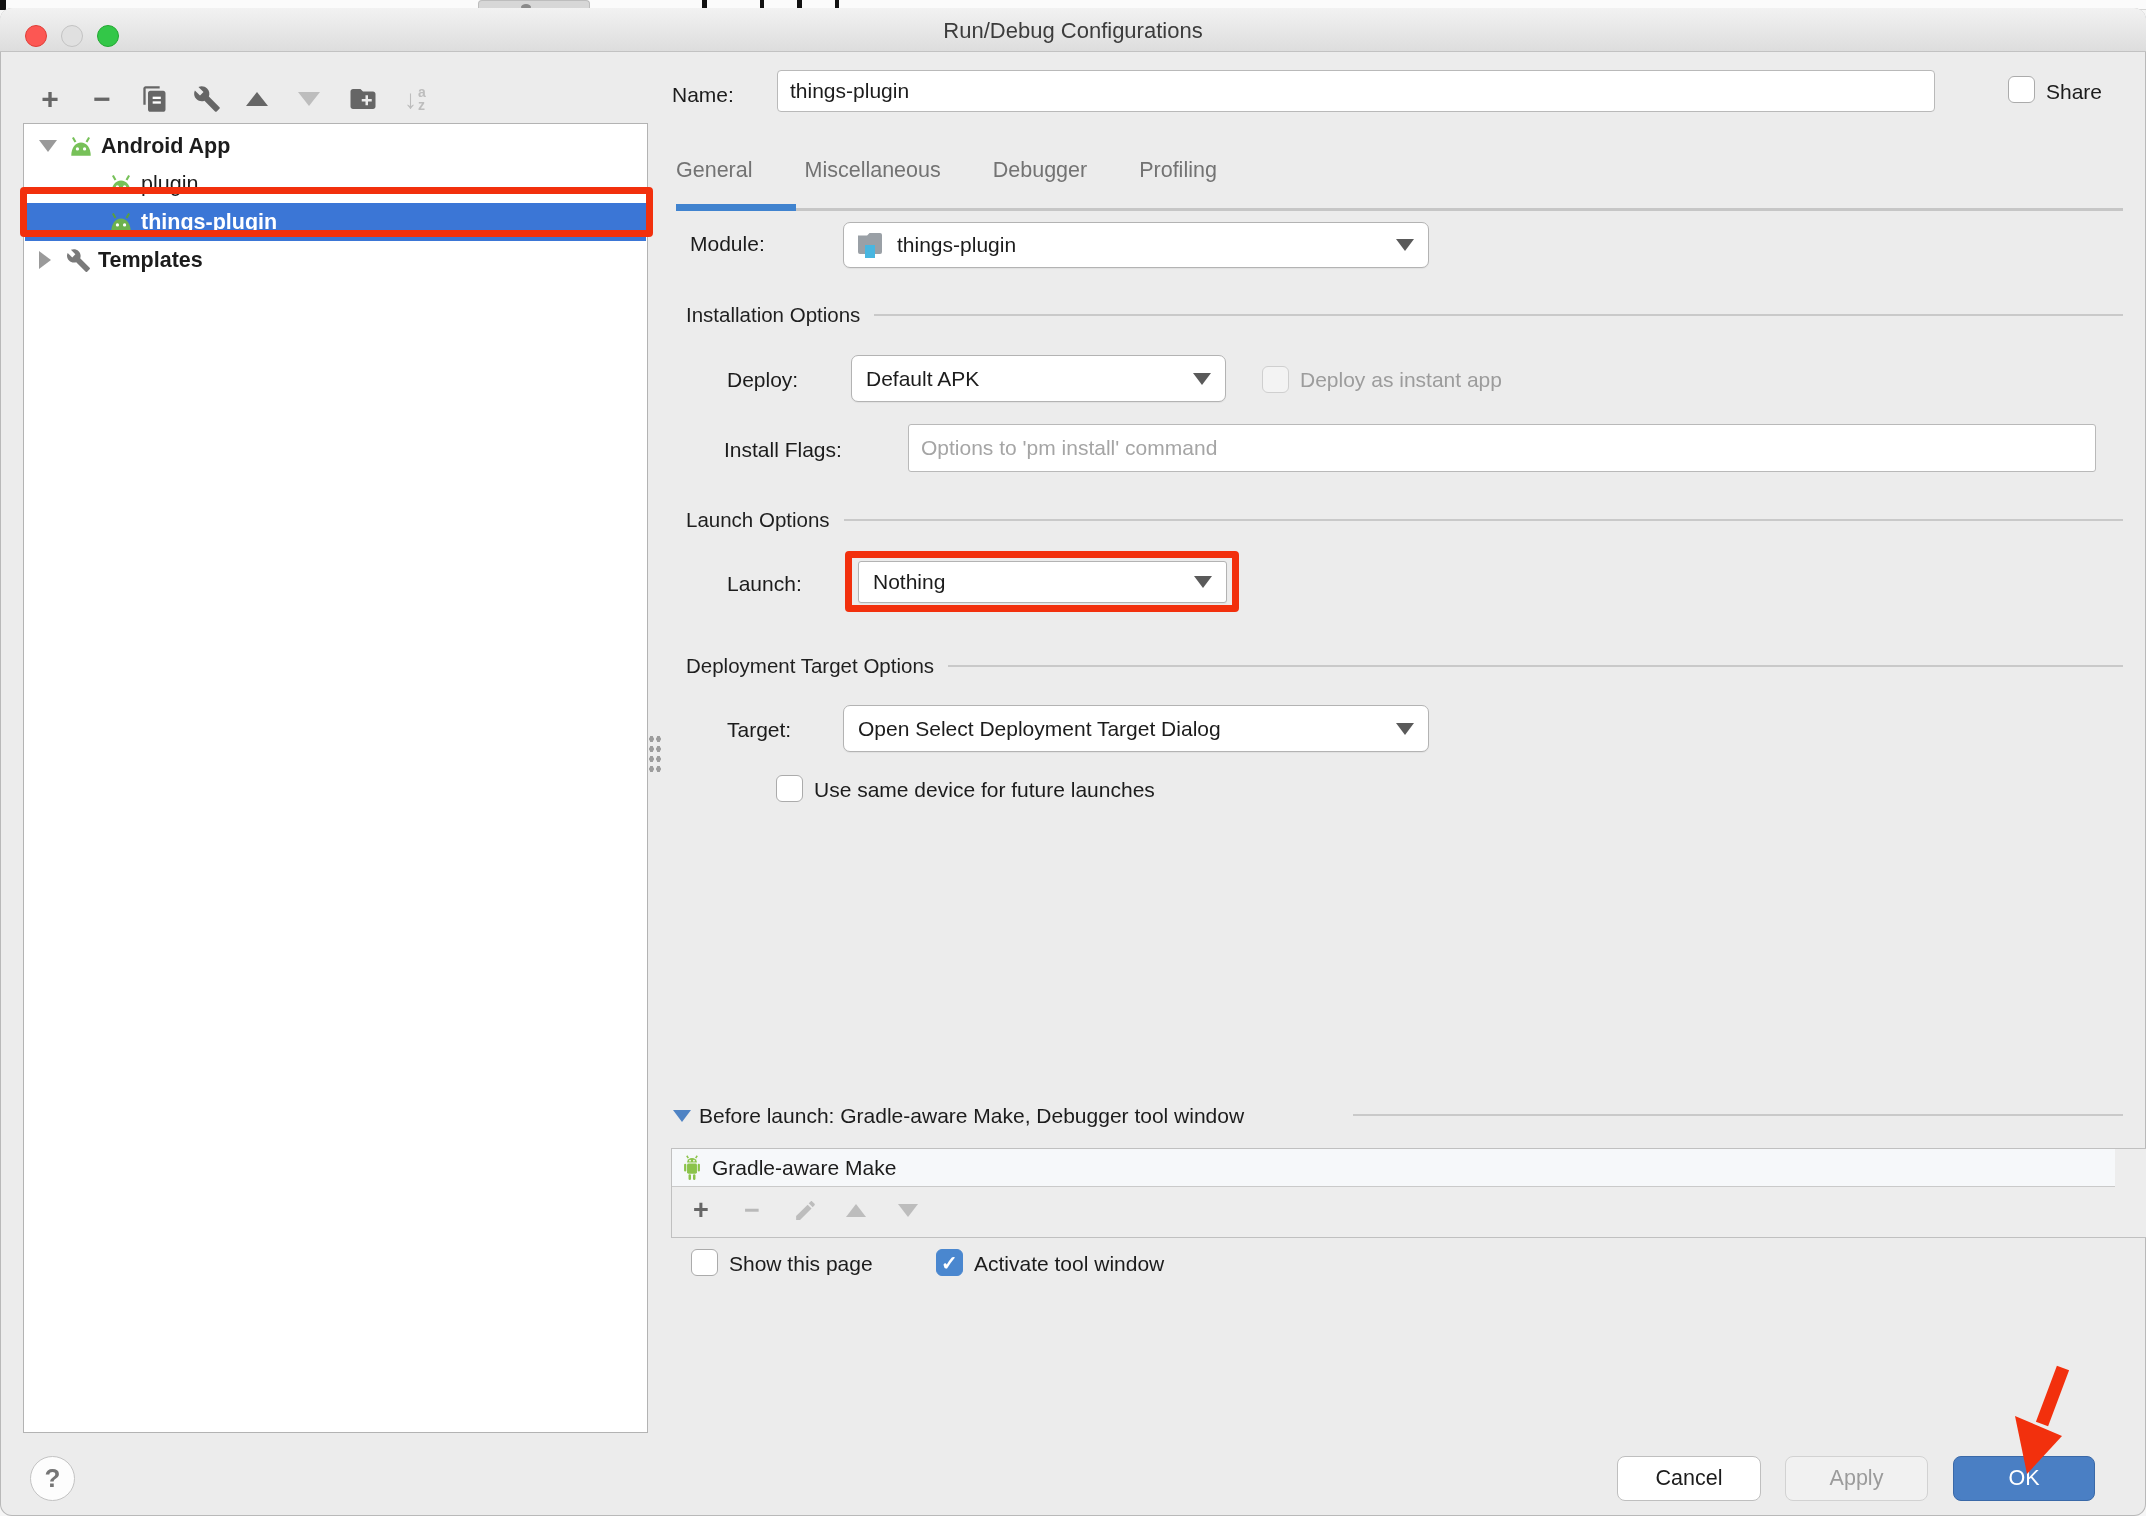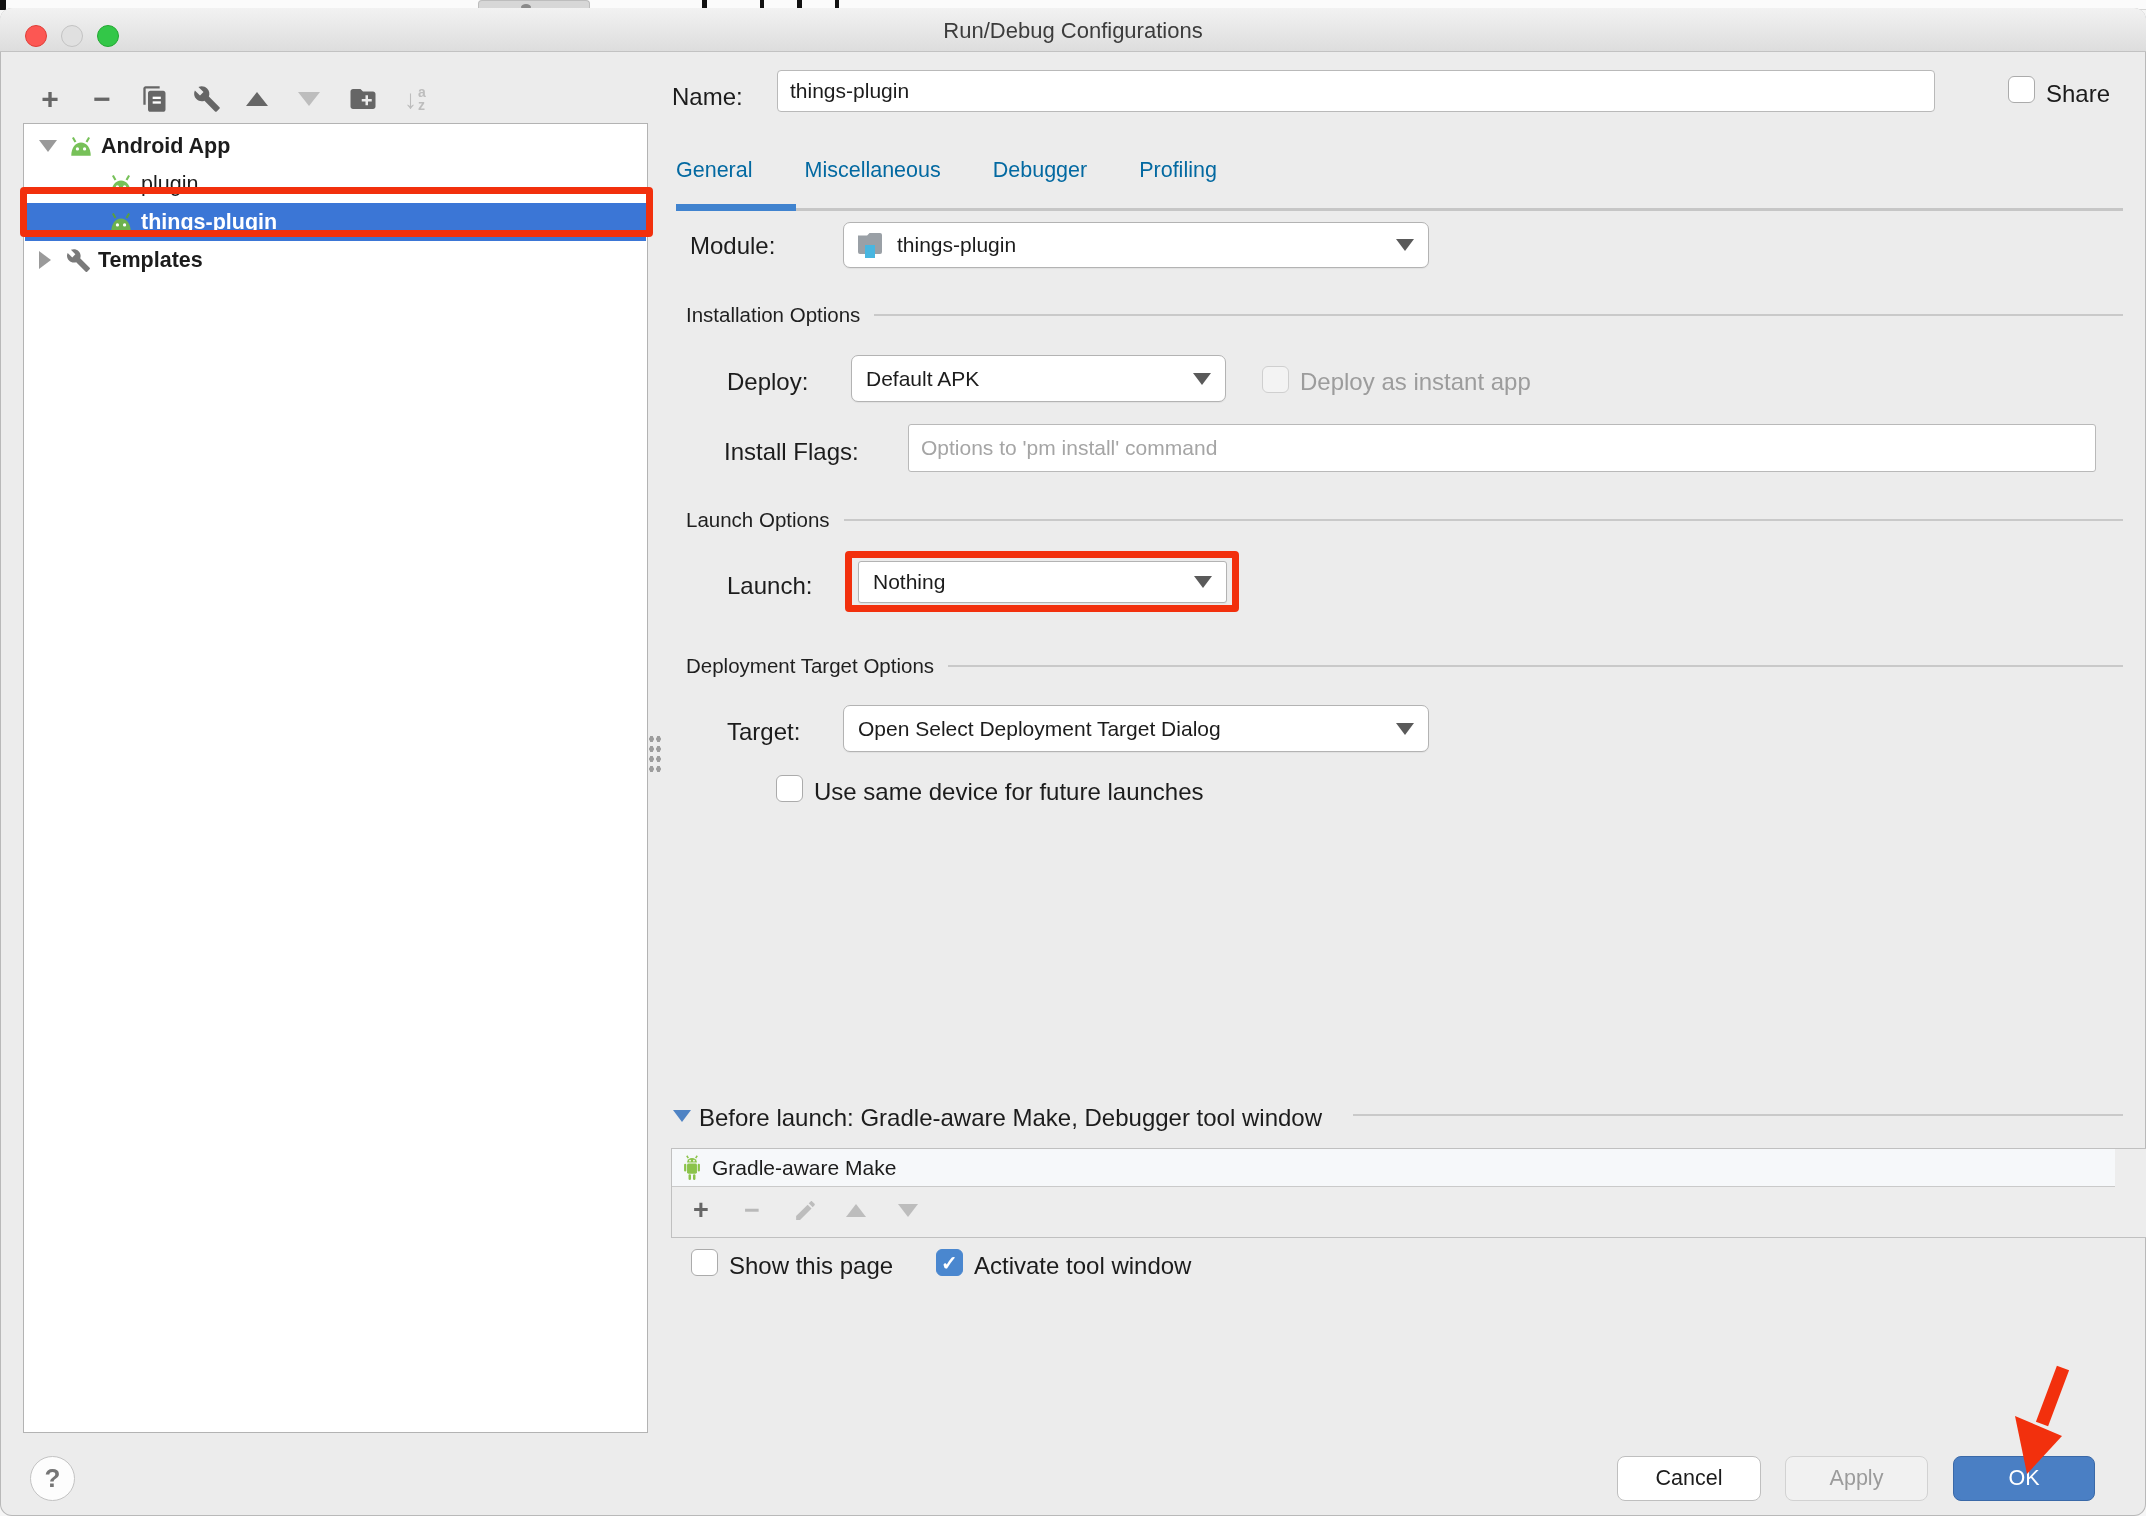--- a/index.html
+++ b/index.html
@@ -50,33 +50,33 @@
   .tri-expanded{border-left:9px solid transparent;border-right:9px solid transparent;border-top:12px solid #9a9a9a;}
   .tri-collapsed{border-top:9px solid transparent;border-bottom:9px solid transparent;border-left:12px solid #9a9a9a;}
   .tree-row.selected{background:var(--selection-blue);color:#fff;font-weight:bold;}
   .bold{font-weight:bold;}
   .ticon{width:28px;height:26px;display:inline-flex;align-items:center;justify-content:center;}
 
   
   #splitter-grip{left:648px;top:726px;width:14px;height:40px;background-image:radial-gradient(#9c9c9c 2px,transparent 2.4px);background-size:7px 10px;}
 
   
-  .lbl{position:absolute;font-size:24px;color:#1c1c1c;}
+  .lbl{position:absolute;font-size:21px;color:#1c1c1c;}
   .lbl.gray{color:var(--disabled-text);}
   .field{position:absolute;background:#fff;border:1px solid #b9b9b9;border-radius:4px;font-size:21px;color:#1c1c1c;padding:0 12px;font-family:"Liberation Sans",sans-serif;}
   .field::placeholder{color:#a5a5a5;}
   .combo{position:absolute;background:#fff;border:1px solid #b3b3b3;border-radius:7px;display:flex;align-items:center;font-size:21px;padding:0 14px;box-shadow:0 1px 1px rgba(0,0,0,0.05);}
   .combo .carrow{margin-left:auto;border-left:9px solid transparent;border-right:9px solid transparent;border-top:12px solid #5a5a5a;}
   .checkbox{position:absolute;width:27px;height:27px;background:#fff;border:1.5px solid #ababab;border-radius:6px;}
   .checkbox.disabled{border-color:#cfcfcf;background:#f3f3f3;}
   .checkbox.checked{background:var(--check-blue);border-color:var(--check-blue);color:#fff;display:flex;align-items:center;justify-content:center;font-size:20px;font-weight:bold;}
   .section{position:absolute;display:flex;align-items:center;width:1437px;left:686px;}
   .section .stitle{font-size:20.5px;color:#1f1f1f;white-space:nowrap;}
   .section .sline{flex:1;height:1.5px;background:#c9c9c9;margin-left:14px;}
-  .tabs{position:absolute;left:676px;top:150px;display:flex;gap:52px;font-size:21.5px;color:#0369a1;}
+  .tabs{position:absolute;left:676px;top:150px;display:flex;gap:52px;font-size:21.5px;color:#737373;}
   #tab-underline-blue{left:676px;top:196px;width:120px;height:7px;background:var(--tab-blue);}
   #tab-underline-gray{left:796px;top:200px;width:1327px;height:3px;background:#c6c6c6;}
 
   .module-icon{position:relative;width:27px;height:24px;margin-right:12px;}
   .module-icon .folder{position:absolute;left:0;top:0;width:24px;height:21px;background:#9aa0a6;border-radius:2px;clip-path:polygon(0 12%, 38% 12%, 48% 0, 100% 0, 100% 100%, 0 100%);}
   .module-icon .blue{position:absolute;left:7px;top:12px;width:10px;height:13px;background:#48b6e0;}
 
   
   .annot{position:absolute;border:7px solid var(--annotation-red);border-radius:4px;pointer-events:none;}
 

